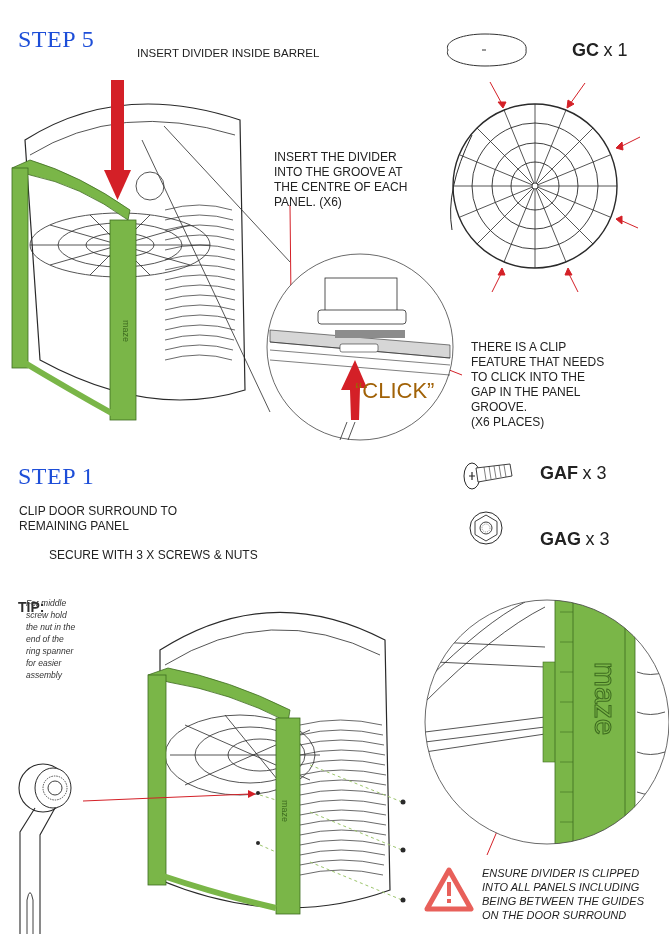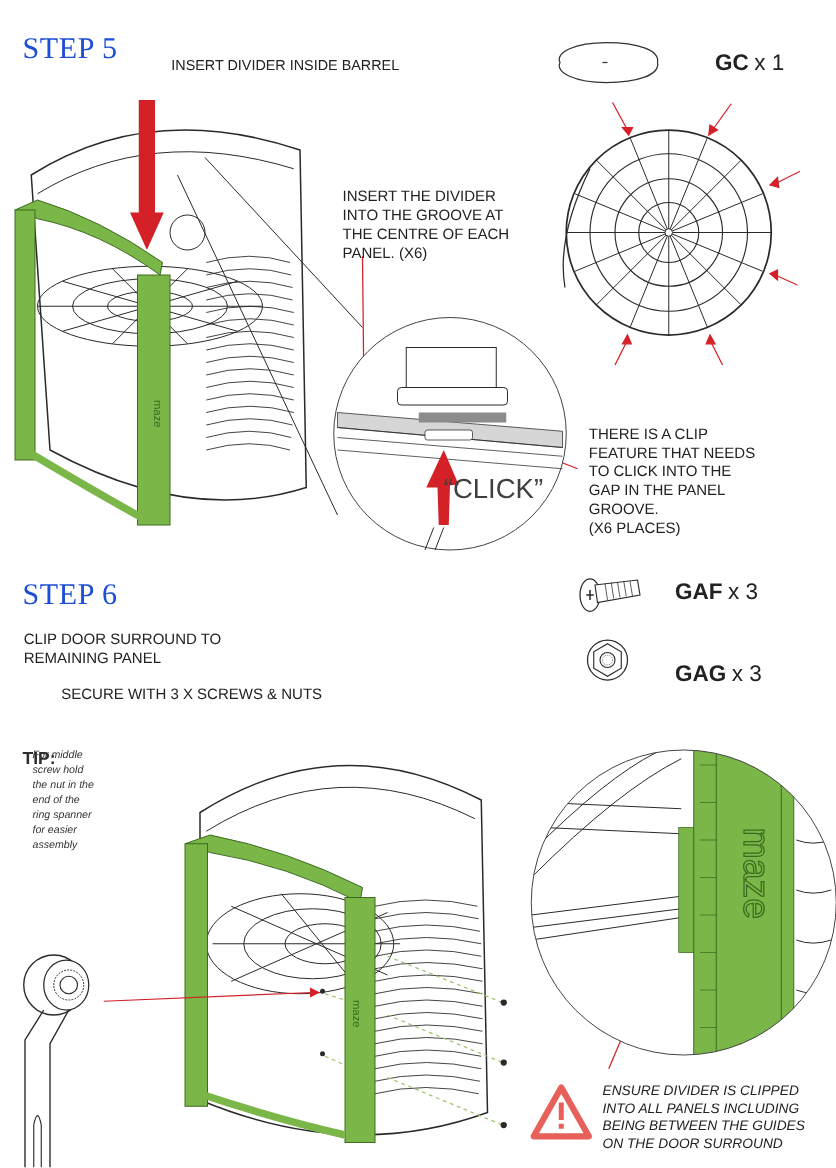--- a/index.html
+++ b/index.html
@@ -6,21 +6,21 @@
   body { width:669px; height:934px; position:relative; overflow:hidden;
          font-family:"Liberation Sans", sans-serif; color:#222; }
   .abs { position:absolute; }
   .step-title { font-size:24px; font-weight:300; letter-spacing:0.5px; color:#1d4ed8; font-family:Liberation Serif, serif; }
   .caps { font-size:12px; line-height:15px; color:#222; text-transform:uppercase; white-space:pre-line; }
   .part-code { font-size:18px; font-weight:bold; color:#222; }
   .part-qty { font-size:18px; font-weight:normal; color:#222; }
   .tip-label { font-size:14px; font-weight:bold; color:#2d2d2d; }
   .tip-text { font-size:8.5px; font-style:italic; line-height:12px; color:#333; white-space:pre-line; }
   .warn-text { font-size:11px; font-style:italic; line-height:14px; color:#222; text-transform:uppercase; white-space:pre-line; }
-  .click-text { font-size:22px; color:#404040; }
+  .click-text { font-size:22px; color:#a16207; }
   svg { position:absolute; overflow:visible; }
 </style>
 </head>
 <body>
 
 <div class="abs step-title" style="left:18px;top:26px;">STEP 5</div>
 <div class="abs caps" style="left:137px;top:46px;font-size:11.5px;">INSERT DIVIDER INSIDE BARREL</div>
 
 <svg style="left:440px;top:30px;" width="90" height="40">
   <path d="M8,20 C4,12 20,4 45,4 C70,4 88,10 86,20 C88,30 70,36 45,36 C20,36 4,28 8,20 Z" fill="none" stroke="#333" stroke-width="1"></path>
@@ -144,21 +144,21 @@
       <polygon points="182,62 183,70 176,68"></polygon>
     <line x1="198" y1="148" x2="180" y2="140"></line>
       <polygon points="182,136 182,144 176,139"></polygon>
     <line x1="52" y1="212" x2="62" y2="192"></line>
       <polygon points="58,195 65,195 62,188"></polygon>
     <line x1="138" y1="212" x2="128" y2="192"></line>
       <polygon points="125,195 132,195 128,188"></polygon>
   </g>
 </svg>
 
-<div class="abs step-title" style="left:18px;top:463px;">STEP 6</div>
+<div class="abs step-title" style="left:18px;top:463px;">STEP 1</div>
 <div class="abs caps" style="left:19px;top:504px;">CLIP DOOR SURROUND TO
 REMAINING PANEL</div>
 <div class="abs caps" style="left:19px;top:548px;margin-left:30px;">SECURE WITH 3 X SCREWS &amp; NUTS</div>
 
 <svg style="left:462px;top:458px;" width="55" height="35">
   <ellipse cx="10" cy="18" rx="8" ry="13" fill="#fff" stroke="#2a2a2a" stroke-width="1"></ellipse>
   <path d="M7,18 L13,18 M10,14 L10,22" stroke="#2a2a2a" stroke-width="1.2"></path>
   <path d="M14,10 L48,6 L50,18 L16,24 Z" fill="#fff" stroke="#2a2a2a" stroke-width="0.9"></path>
   <g stroke="#2a2a2a" stroke-width="0.6">
     <line x1="22" y1="9" x2="24" y2="22"></line>

